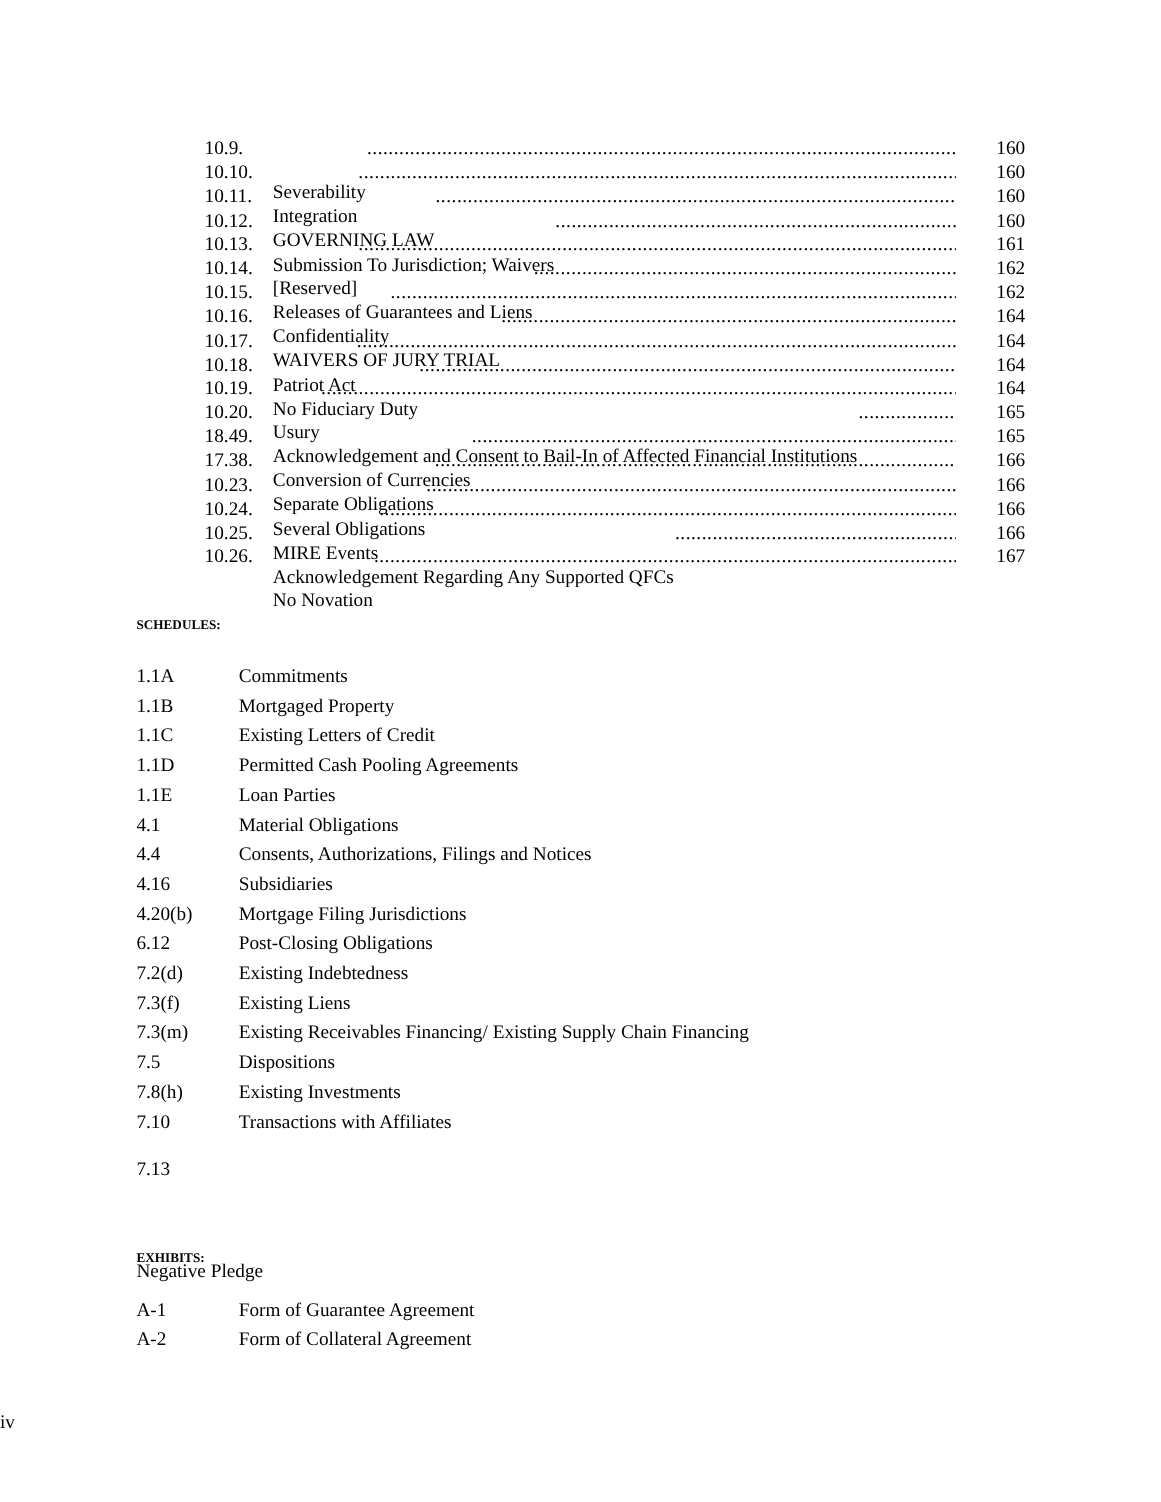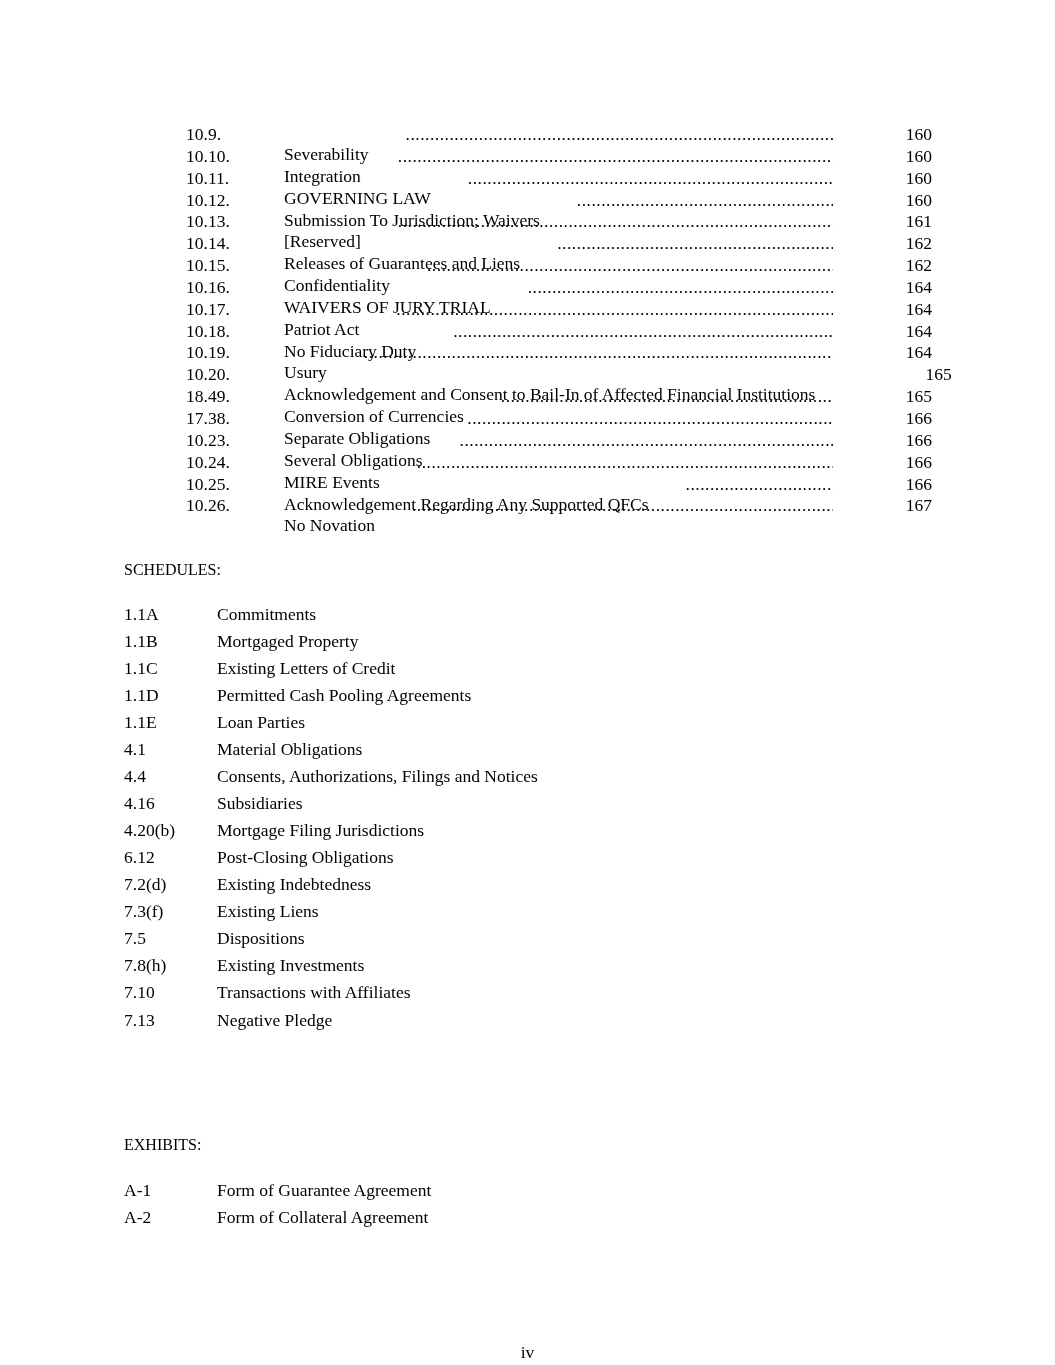--- a/index.html
+++ b/index.html
@@ -1,31 +1,31 @@
 <!DOCTYPE html>
 <html><head>
 <meta charset="utf-8">
 <style>
   html, body { margin: 0; padding: 0; background: #ffffff; }
   body {
     width: 1055px; height: 1365px; position: relative; overflow: hidden;
     font-family: "Liberation Serif", serif; color: #000; font-size: 17.5px;
   }
   .toc { position: absolute; left: 186px; top: 124px; width: 746px; }
-  .toc-row { display: flex; align-items: center; height: 21.85px; line-height: 21.85px; white-space: nowrap; gap: 36px; }
+  .toc-row { display: flex; align-items: flex-start; height: 21.85px; line-height: 21.85px; white-space: nowrap; }
   .toc-num { width: 62px; flex: 0 0 62px; }
   .toc-title { flex: 0 0 auto; margin-top: 40px; }
   .toc-dots { flex: 1 1 auto; overflow: hidden; letter-spacing: 0.5px; margin: 0 1px; }
   .toc-dots::before { content: "................................................................................................................................................................................................................................................"; }
   .toc-page { flex: 0 0 auto; text-align: right; margin-left: 36px; }
-  .section-heading { position: absolute; left: 124px; font-weight: normal; font-size: 16px; }
+  .section-heading { position: absolute; left: 124px; font-weight: bold; font-size: 12px; }
   .list { position: absolute; left: 124px; }
   .list-row { display: flex; height: 27px; line-height: 27px; white-space: nowrap; font-family: Liberation Serif, serif; }
   .list-code { width: 93px; flex: 0 0 93px; }
-  .page-number { position: absolute; left: 0; width: 1055px; text-align: center; top: 1342px; font-size: 17.5px; }
+  .page-number { position: absolute; left: 0; width: 1055px; top: 1282px; font-size: 17.5px; }
 </style>
 </head>
 <body>
 
 <div class="toc" id="toc">
     <div class="toc-row">
       <span class="toc-num">10.9.</span>
       <span class="toc-title">Severability</span>
       <span class="toc-dots"></span>
       <span class="toc-page">160</span>
@@ -178,32 +178,36 @@
     </div>
     <div class="list-row">
       <span class="list-code">7.2(d)</span>
       <span class="list-title">Existing Indebtedness</span>
     </div>
     <div class="list-row">
       <span class="list-code">7.3(f)</span>
       <span class="list-title">Existing Liens</span>
     </div>
     <div class="list-row">
+      <span class="list-code">7.3(m)</span>
+      <span class="list-title">Existing Receivables Financing/ Existing Supply Chain Financing</span>
+    </div>
+    <div class="list-row">
       <span class="list-code">7.5</span>
       <span class="list-title">Dispositions</span>
     </div>
     <div class="list-row">
       <span class="list-code">7.8(h)</span>
       <span class="list-title">Existing Investments</span>
     </div>
     <div class="list-row">
       <span class="list-code">7.10</span>
       <span class="list-title">Transactions with Affiliates</span>
     </div>
-    <div class="list-row" style="margin-top: 1px;">
+    <div class="list-row" style="margin-top: 16px; flex-direction: column;">
       <span class="list-code">7.13</span>
       <span class="list-title">Negative Pledge</span>
     </div>
   </div>
 
 <div class="section-heading" style="top:1136px">EXHIBITS:</div>
 <div class="list" style="top:1177px" id="exhibits">
     <div class="list-row">
       <span class="list-code">A-1</span>
       <span class="list-title">Form of Guarantee Agreement</span>

